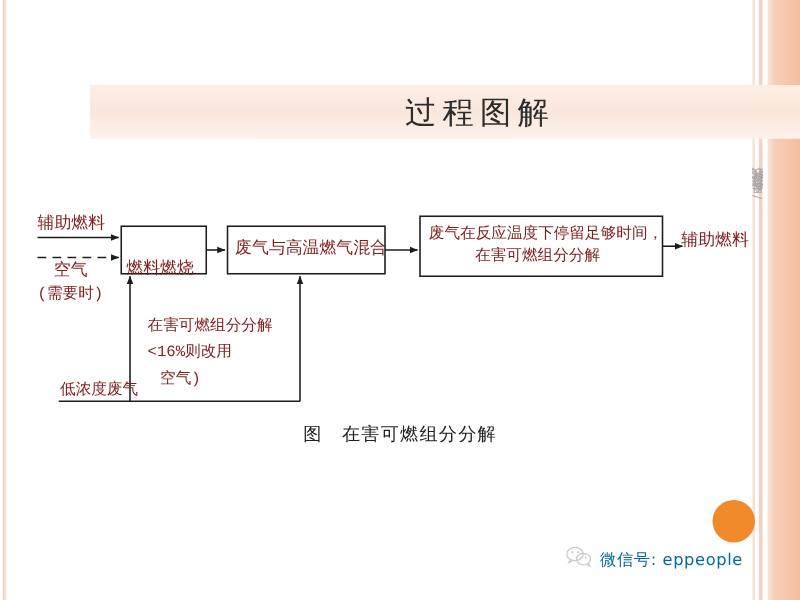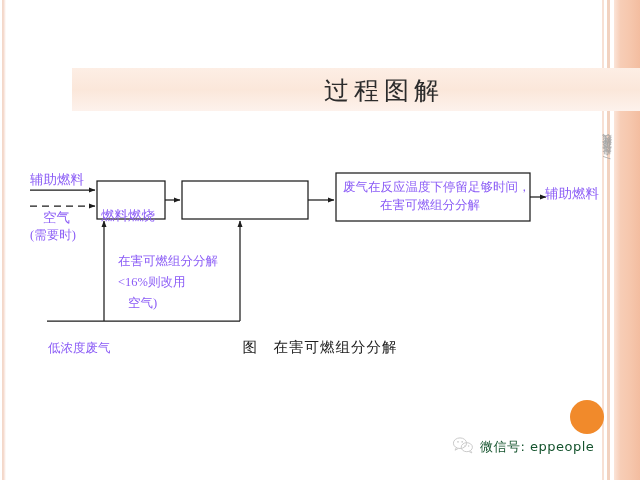--- a/index.html
+++ b/index.html
@@ -79,22 +79,22 @@
   #diagram {
     position: absolute;
     left: 0; top: 0;
     width: 640px;
     height: 480px;
   }
   #diagram svg { display:block; }
 
   .dtext {
     position: absolute;
-    font-family: Liberation Serif, serif;
-    color: #8b5cf6;
+    font-family: Liberation Mono, monospace;
+    color: #7f1d1d;
     white-space: nowrap;
     line-height: 1.18;
   }
   .t13 { font-size: 12.5px; }
   .t14 { font-size: 13.5px; }
 
   
   #caption {
     position: absolute;
     left: 0; right: 0;
@@ -132,21 +132,21 @@
     position: absolute;
     left: 452px;
     top: 436px;
     display: flex;
     align-items: center;
     gap: 6px;
   }
   #wechat-label {
     font-family: "DejaVu Sans", "Liberation Sans", sans-serif;
     font-size: 13px;
-    color: #14532d;
+    color: #0369a1;
     letter-spacing: .5px;
   }
   .wechat-icon { opacity:.45; }
 </style>
 </head>
 <body>
 
 <div id="slide">
 
   <div class="edge-left"></div>
@@ -183,27 +183,28 @@
 
         <line x1="530" y1="197" x2="546" y2="197" marker-end="url(#ar)"></line>
 
         <line x1="47" y1="321" x2="240" y2="321"></line>
         <line x1="104" y1="321" x2="104" y2="221" marker-end="url(#ar)"></line>
         <line x1="240" y1="321" x2="240" y2="221" marker-end="url(#ar)"></line>
       </g>
     </svg>
 
     <div class="dtext t14" style="left:101px; top:208px;">燃料燃烧</div>
+    <div class="dtext t14" style="left:188px; top:192px;">废气与高温燃气混合</div>
     <div class="dtext t13" style="left:380px; top:198px;">在害可燃组分分解</div>
     <div class="dtext t13" style="left:343px; top:180px;">废气在反应温度下停留足够时间，</div>
 
     <div class="dtext t14" style="left:30px; top:172px;">辅助燃料</div>
     <div class="dtext t14" style="left:43px; top:210px;">空气</div>
     <div class="dtext t13" style="left:30px; top:228px;">(需要时)</div>
-    <div class="dtext t13" style="left:48px; top:305px;margin-top:36px;">低浓度废气</div>
+    <div class="dtext t13" style="left:48px; top:305px;">低浓度废气</div>
 
     <div class="dtext t14" style="left:545px; top:186px;">辅助燃料</div>
 
     <div class="dtext t13" style="left:118px; top:254px;">在害可燃组分分解</div>
     <div class="dtext t13" style="left:118px; top:275px;">&lt;16%则改用</div>
     <div class="dtext t13" style="left:128px; top:296px;">空气)</div>
   </div>
 
   <div id="caption">图　在害可燃组分分解</div>
 

